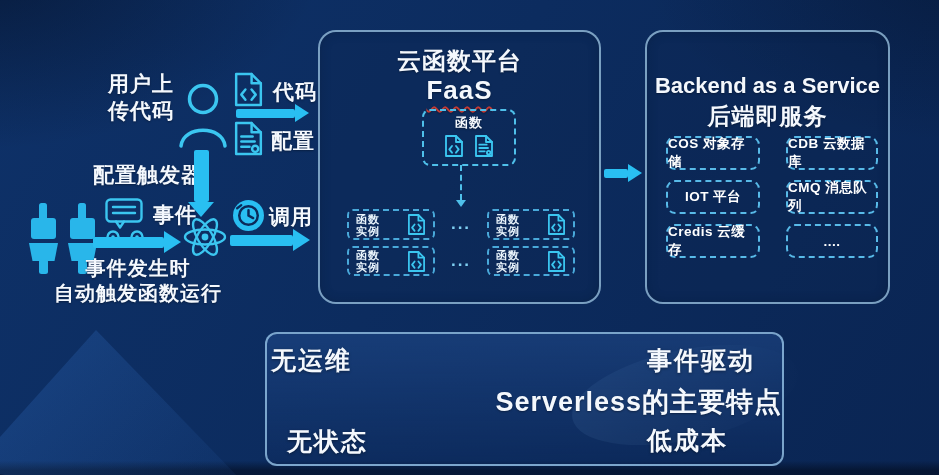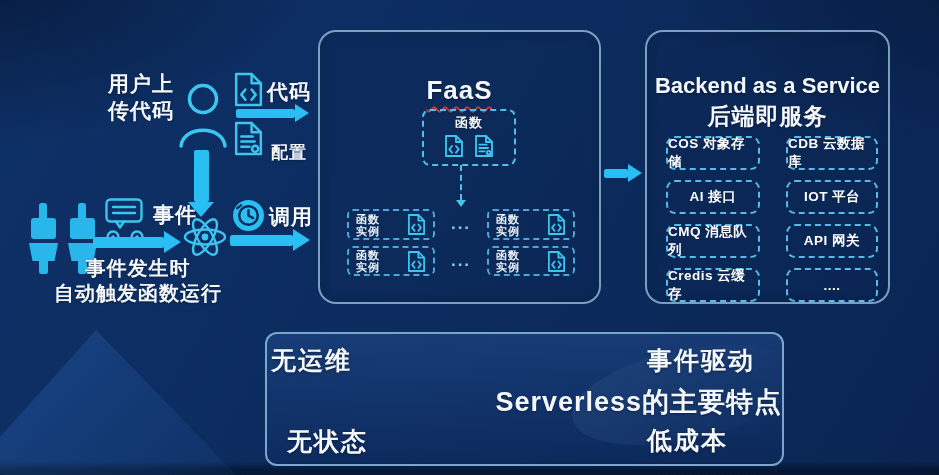--- a/index.html
+++ b/index.html
@@ -69,39 +69,40 @@
   </svg>
 
   <svg class="abs" style="left:233px;top:71px;" width="31" height="37" viewBox="0 0 30 36">
     <g stroke="#3bc6f0" stroke-width="2.4" fill="none" stroke-linejoin="round" stroke-linecap="round">
       <path d="M3 3 h15 l9 9 v21 h-24 z"></path>
         <path d="M18 3 v9 h9"></path>
       <polyline points="12 18 8 23 12 28"></polyline>
         <polyline points="18 18 22 23 18 28"></polyline>
     </g>
   </svg>
-  <div class="abs lbl" style="left:267px;top:78px;font-size:21px;">代码</div>
+  <div class="abs lbl" style="left:273px;top:78px;font-size:21px;">代码</div>
 
   <div class="abs h-arrow thin" style="left:236px;top:104px;width:73px;">
     <div class="shaft"></div>
       <div class="tip"></div>
   </div>
 
   <svg class="abs" style="left:233px;top:120px;" width="31" height="37" viewBox="0 0 30 36">
     <g stroke="#3bc6f0" stroke-width="2.4" fill="none" stroke-linejoin="round" stroke-linecap="round">
       <path d="M3 3 h15 l9 9 v21 h-24 z"></path>
         <path d="M18 3 v9 h9"></path>
       <path d="M8 16 h11"></path>
         <path d="M8 21 h13"></path>
         <path d="M8 26 h8"></path>
       <circle cx="21.5" cy="28" r="3"></circle>
     </g>
   </svg>
-  <div class="abs lbl" style="left:271px;top:141px;font-size:17px;">配置</div>
-
+  <div class="abs lbl" style="left:271px;top:127px;font-size:21px;">配置</div>
+
+  <div class="abs lbl" style="left:93px;top:161px;font-size:21px;">配置触发器</div>
 
   <div class="abs v-arrow" style="left:188px;top:150px;height:67px;">
     <div class="shaft"></div>
       <div class="tip"></div>
   </div>
 
   <svg class="abs" style="left:28px;top:203px;" width="70" height="90" viewBox="0 0 70 90">
     <g fill="#29b6ea">
       <rect x="11" y="0" width="8" height="18" rx="2.5"></rect>
       <rect x="3" y="15" width="25" height="21" rx="3"></rect>
@@ -158,20 +159,21 @@
     <div class="shaft"></div>
       <div class="tip"></div>
   </div>
 
   <div class="abs lbl ctr" style="left:48px;top:256px;width:180px;font-size:20px;line-height:25px;">
     <div>事件发生时</div>
     <div>自动触发函数运行</div>
   </div>
 
   <div class="abs frame" style="left:318px;top:30px;width:279px;height:270px;">
+    <div class="abs lbl ctr" style="left:0;top:13px;width:100%;font-size:24px;">云函数平台</div>
     <div class="abs ctr" style="left:0;top:43px;width:100%;">
       <span class="lbl wavy" style="font-size:26px;">FaaS</span>
     </div>
 
     <div class="abs func-box" style="left:102px;top:77px;width:90px;height:53px;">
       <div class="lbl ctr" style="font-size:13px;margin-top:3px;">函数</div>
       <div style="display:flex;justify-content:center;gap:10px;margin-top:2px;">
         <svg width="20" height="24" viewBox="0 0 30 36">
           <g stroke="#3bc6f0" stroke-width="2.8" fill="none" stroke-linejoin="round" stroke-linecap="round">
             <path d="M3 3 h15 l9 9 v21 h-24 z"></path>
@@ -264,24 +266,22 @@
       <div class="tip"></div>
   </div>
 
   <div class="abs frame" style="left:645px;top:30px;width:241px;height:270px;">
     <div class="abs lbl ctr" style="left:0;top:41px;width:100%;font-size:22px;letter-spacing:0;">Backend as a Service</div>
     <div class="abs lbl ctr" style="left:0;top:69px;width:100%;font-size:23px;">后端即服务</div>
 
     <div class="abs" style="left:7px;top:104px;width:226px;display:grid;grid-template-columns:106px 104px;column-gap:14px;row-gap:10px;">
       <div class="chip">COS 对象存储</div>
       <div class="chip">CDB 云数据库</div>
-      <div class="chip">AI 接口</div>
       <div class="chip">IOT 平台</div>
       <div class="chip">CMQ 消息队列</div>
-      <div class="chip">API 网关</div>
       <div class="chip">Credis 云缓存</div>
       <div class="chip">....</div>
     </div>
   </div>
 
   <div class="abs feat-box" style="left:265px;top:332px;width:515px;height:130px;">
     <div class="abs feat" style="left:4px;top:10px;">无运维</div>
     <div class="abs feat" style="left:380px;top:10px;">事件驱动</div>
     <div class="abs lbl ctr" style="left:0;top:50px;width:100%;font-size:27px;text-align:right;">Serverless的主要特点</div>
     <div class="abs feat" style="left:20px;top:91px;">无状态</div>

